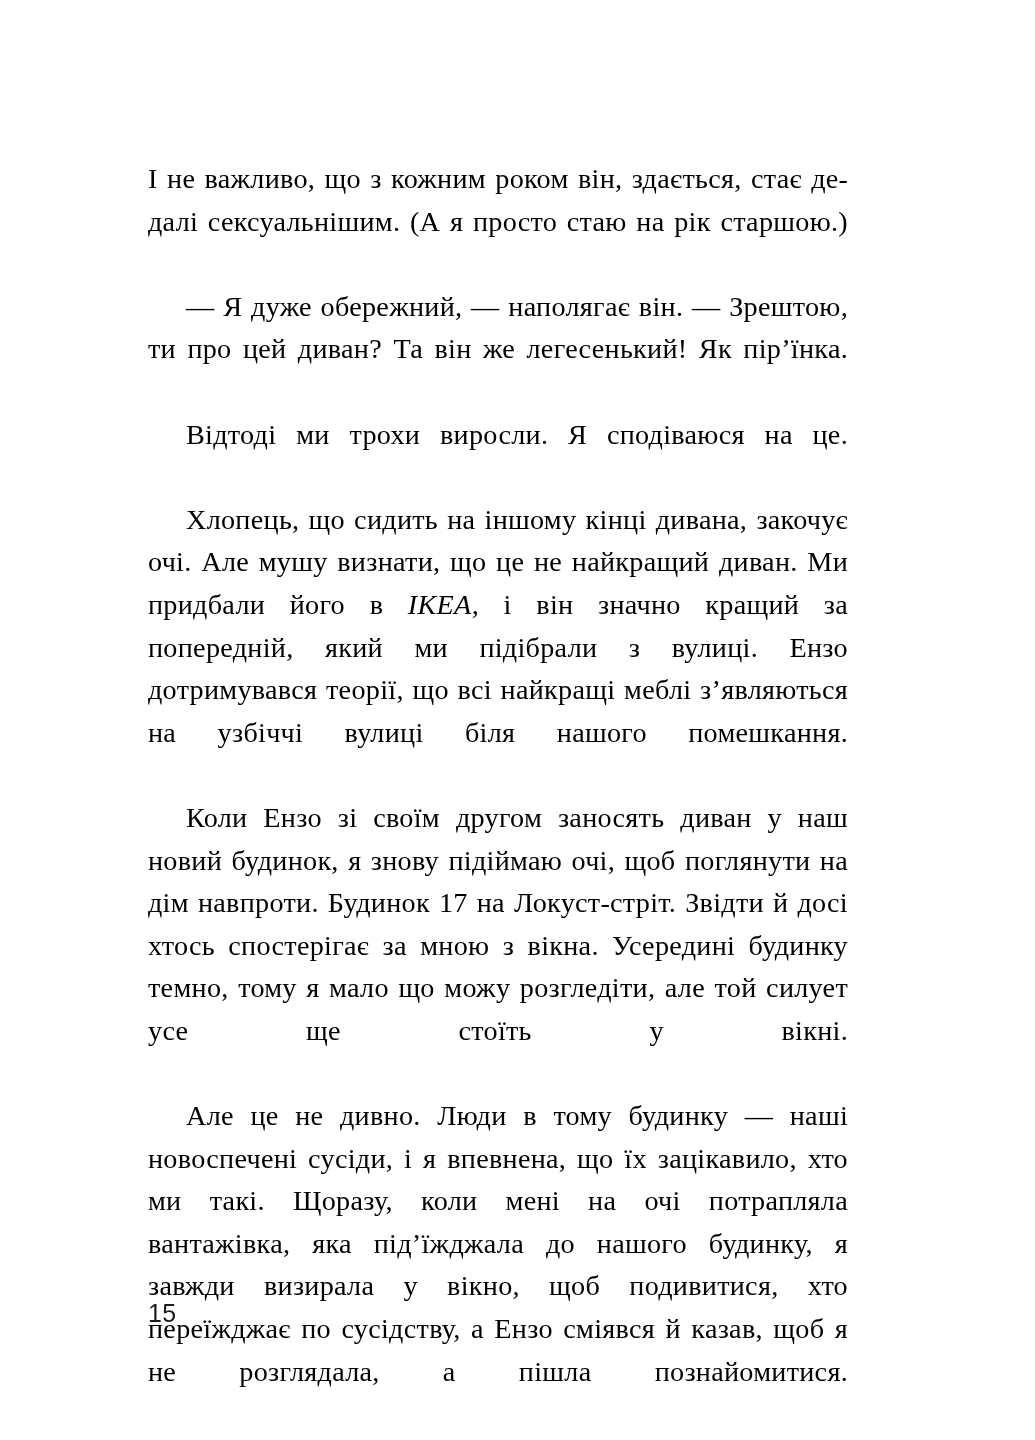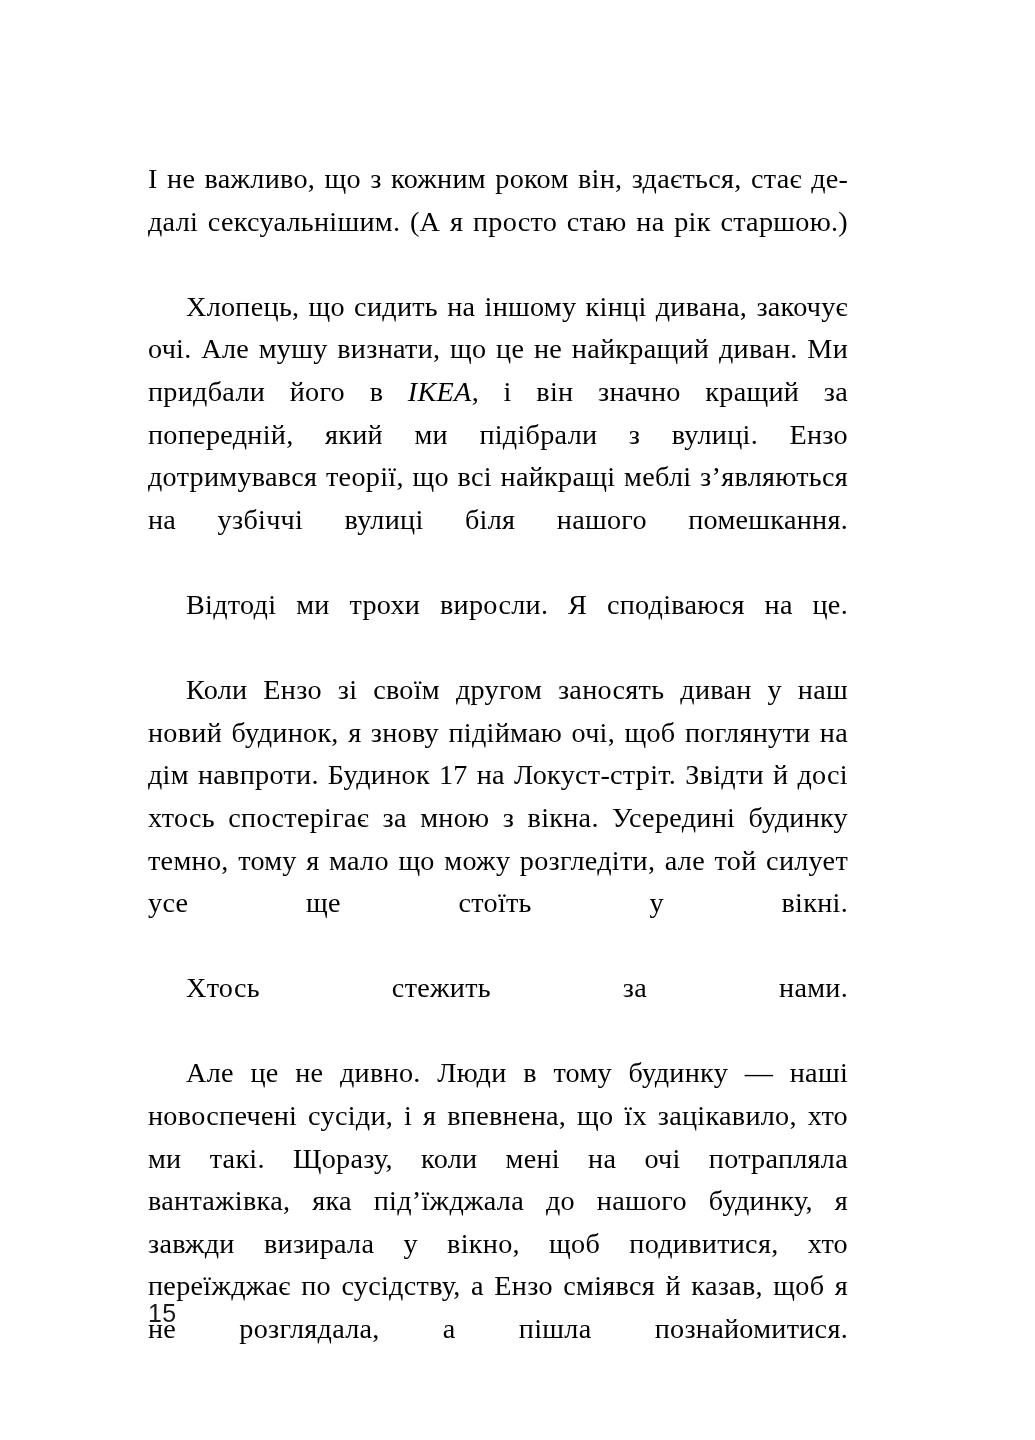--- a/index.html
+++ b/index.html
@@ -77,22 +77,22 @@
   }
 </style>
 </head>
 <body>
 
 <div class="page">
 
   <div class="text-column" id="text-column">
 
   <p class="para no-indent"><span>І не важливо, що з кожним роком він, здається, стає де­далі сексуальнішим. (А я просто стаю на рік старшою.)</span></p>
+      <p class="para"><span>— Я дуже обережний, — наполягає він. — Зрештою, ти про цей диван? Та він же легесенький! Як пір’їнка.</span></p>
+      <p class="para"><span>Відтоді ми трохи виросли. Я сподіваюся на це.</span></p>
       <p class="para"><span>Хлопець, що сидить на іншому кінці дивана, закочує очі. Але мушу визнати, що це не найкращий диван. Ми придбали його в </span><em>IKEA</em><span>, і він значно кращий за попередній, який ми підібрали з вулиці. Ензо дотримувався теорії, що всі найкращі меблі з’являються на узбіччі вулиці біля нашого помешкання.</span></p>
-      <p class="para"><span>Відтоді ми трохи виросли. Я сподіваюся на це.</span></p>
       <p class="para"><span>Коли Ензо зі своїм другом заносять диван у наш новий будинок, я знову підіймаю очі, щоб поглянути на дім навпроти. Будинок 17 на Локуст-стріт. Звідти й досі хтось спостерігає за мною з вікна. Усередині будинку темно, тому я мало що можу розгледіти, але той силует усе ще стоїть у вікні.</span></p>
-      <p class="para"><span>Хтось стежить за нами.</span></p>
       <p class="para"><span>Але це не дивно. Люди в тому будинку — наші новоспе­чені сусіди, і я впевнена, що їх зацікавило, хто ми такі. Щоразу, коли мені на очі потрапляла вантажівка, яка під’їжджала до нашого будинку, я завжди визирала у вікно, щоб подивитися, хто переїжджає по сусідству, а Ензо сміяв­ся й казав, щоб я не розглядала, а пішла познайомитися.</span></p>
     </div>
 
   <div class="page-number">15</div>
 
 </div>
 
 </body></html>

